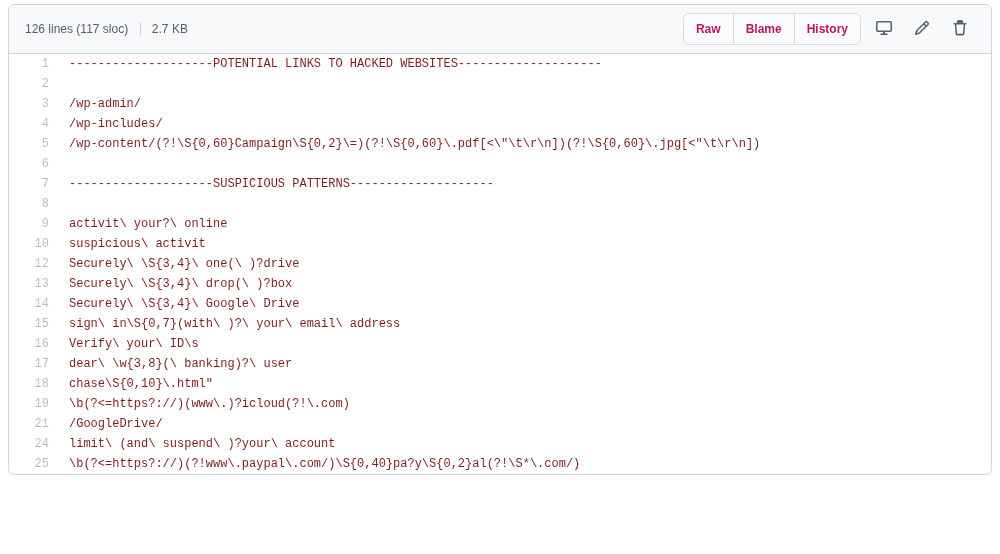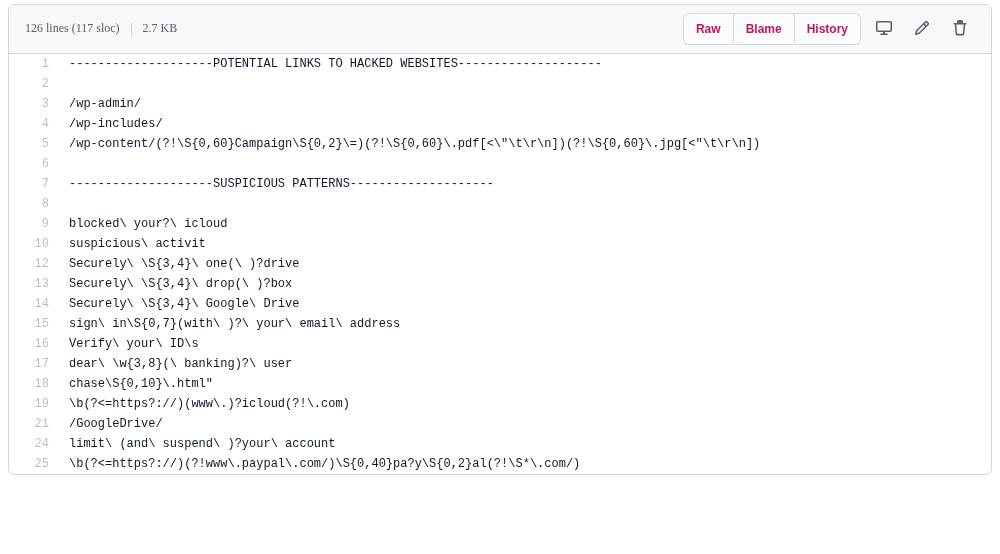--- a/index.html
+++ b/index.html
@@ -22,21 +22,21 @@
       align-items: center;
       justify-content: space-between;
       padding: 8px 16px;
       background: #f6f8fa;
       border-bottom: 1px solid #d1d5da;
       border-radius: 6px 6px 0 0;
     }
     .file-info {
       font-size: 12px;
       color: #586069;
-      font-family: Liberation Serif, serif;
+      font-family: Liberation Sans, sans-serif;
     }
     .file-info .divider {
       display: inline-block;
       width: 1px;
       height: 14px;
       background: #d1d5da;
       vertical-align: middle;
       margin: 0 8px;
     }
     .file-actions {
@@ -89,21 +89,21 @@
       text-align: right;
       padding: 0 10px;
       color: rgba(27,31,35,0.3);
       user-select: none;
       vertical-align: top;
       font-size: 12px;
       white-space: nowrap;
     }
     .line-code {
       padding: 0 10px;
-      color: #0f172a;
+      color: #7f1d1d;
       white-space: pre;
       overflow: visible;
     }
   </style>
 </head>
 <body>
 
 <div class="file-box">
   <div class="file-header">
     <div class="file-info">
@@ -170,21 +170,21 @@
         <tr>
           <td class="line-num">7</td>
           <td class="line-code">--------------------SUSPICIOUS PATTERNS--------------------</td>
         </tr>
         <tr>
           <td class="line-num">8</td>
           <td class="line-code"></td>
         </tr>
         <tr>
           <td class="line-num">9</td>
-          <td class="line-code">blocked\ your?\ icloud</td>
+          <td class="line-code">activit\ your?\ online</td>
         </tr>
         <tr>
           <td class="line-num">10</td>
           <td class="line-code">suspicious\ activit</td>
         </tr>
         <tr>
           <td class="line-num">12</td>
           <td class="line-code">Securely\ \S{3,4}\ one(\ )?drive</td>
         </tr>
         <tr>

